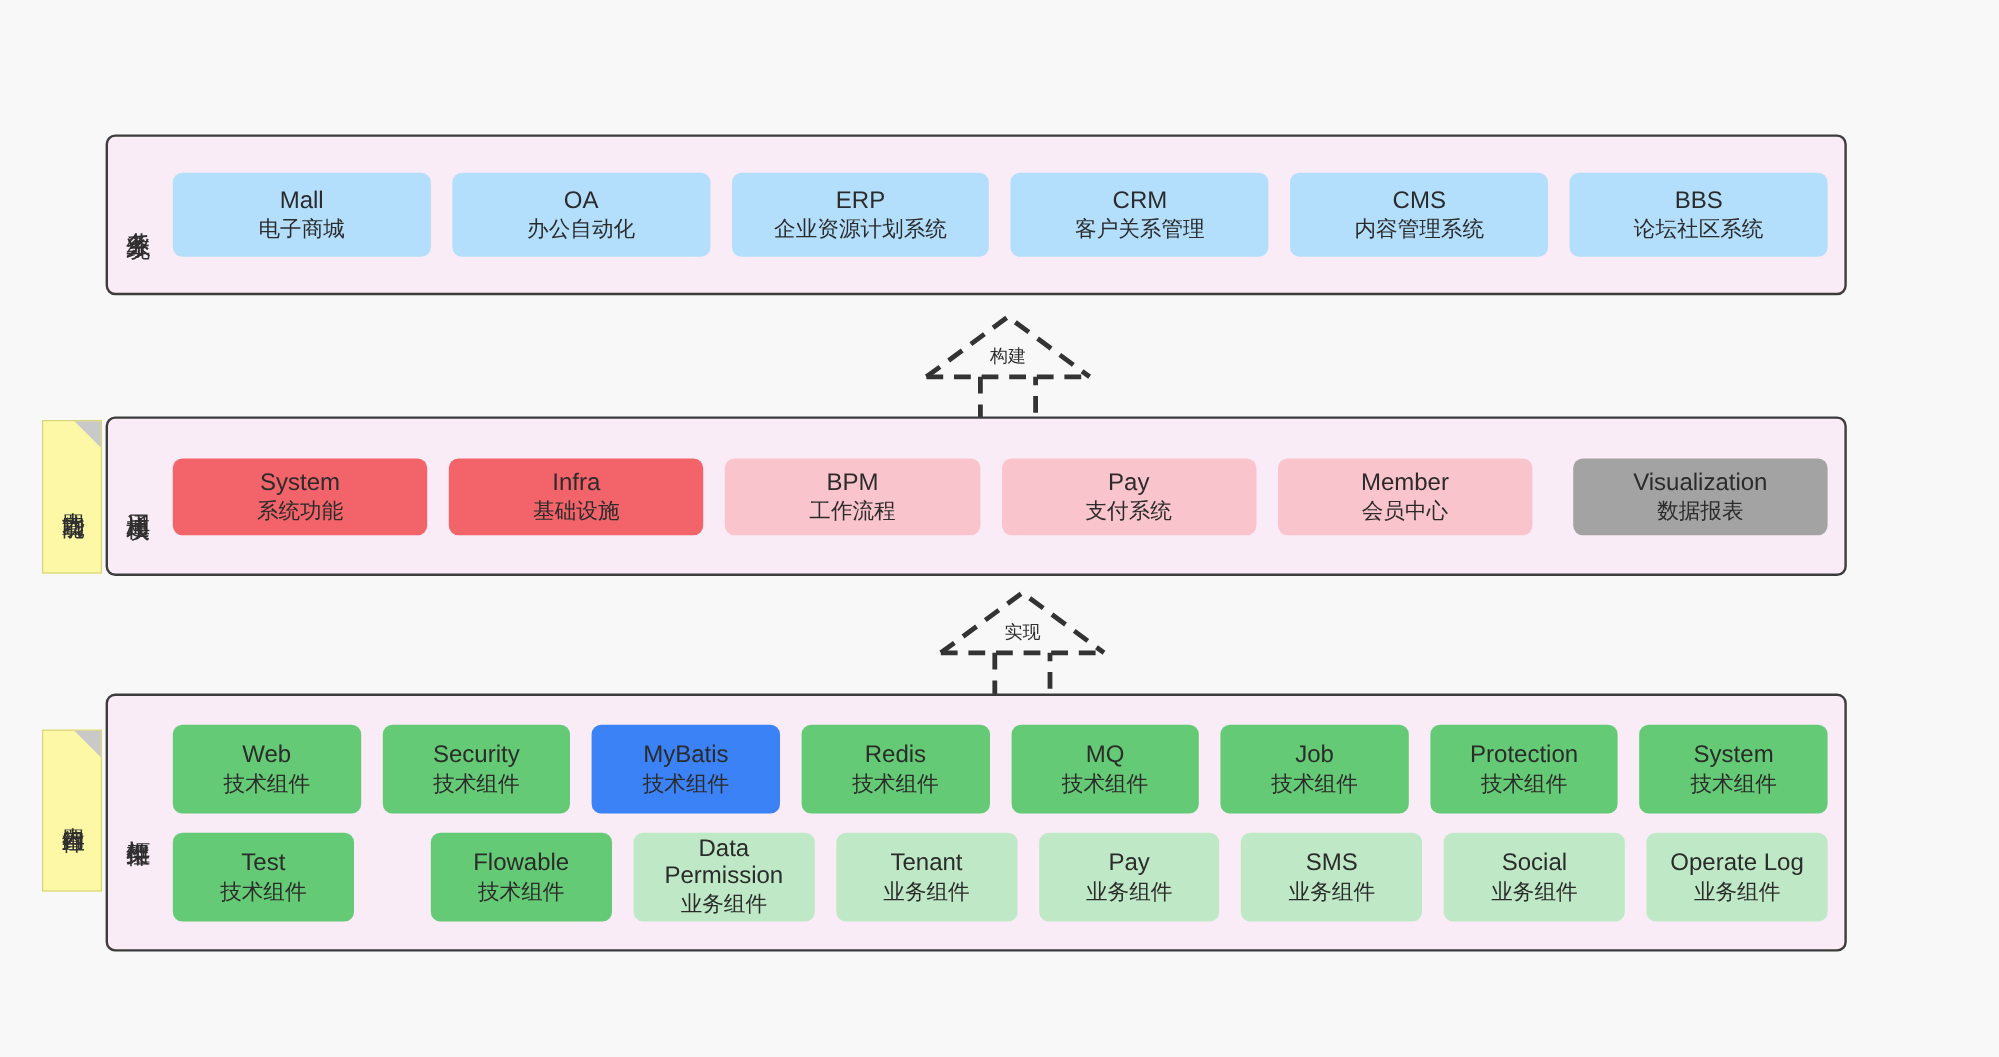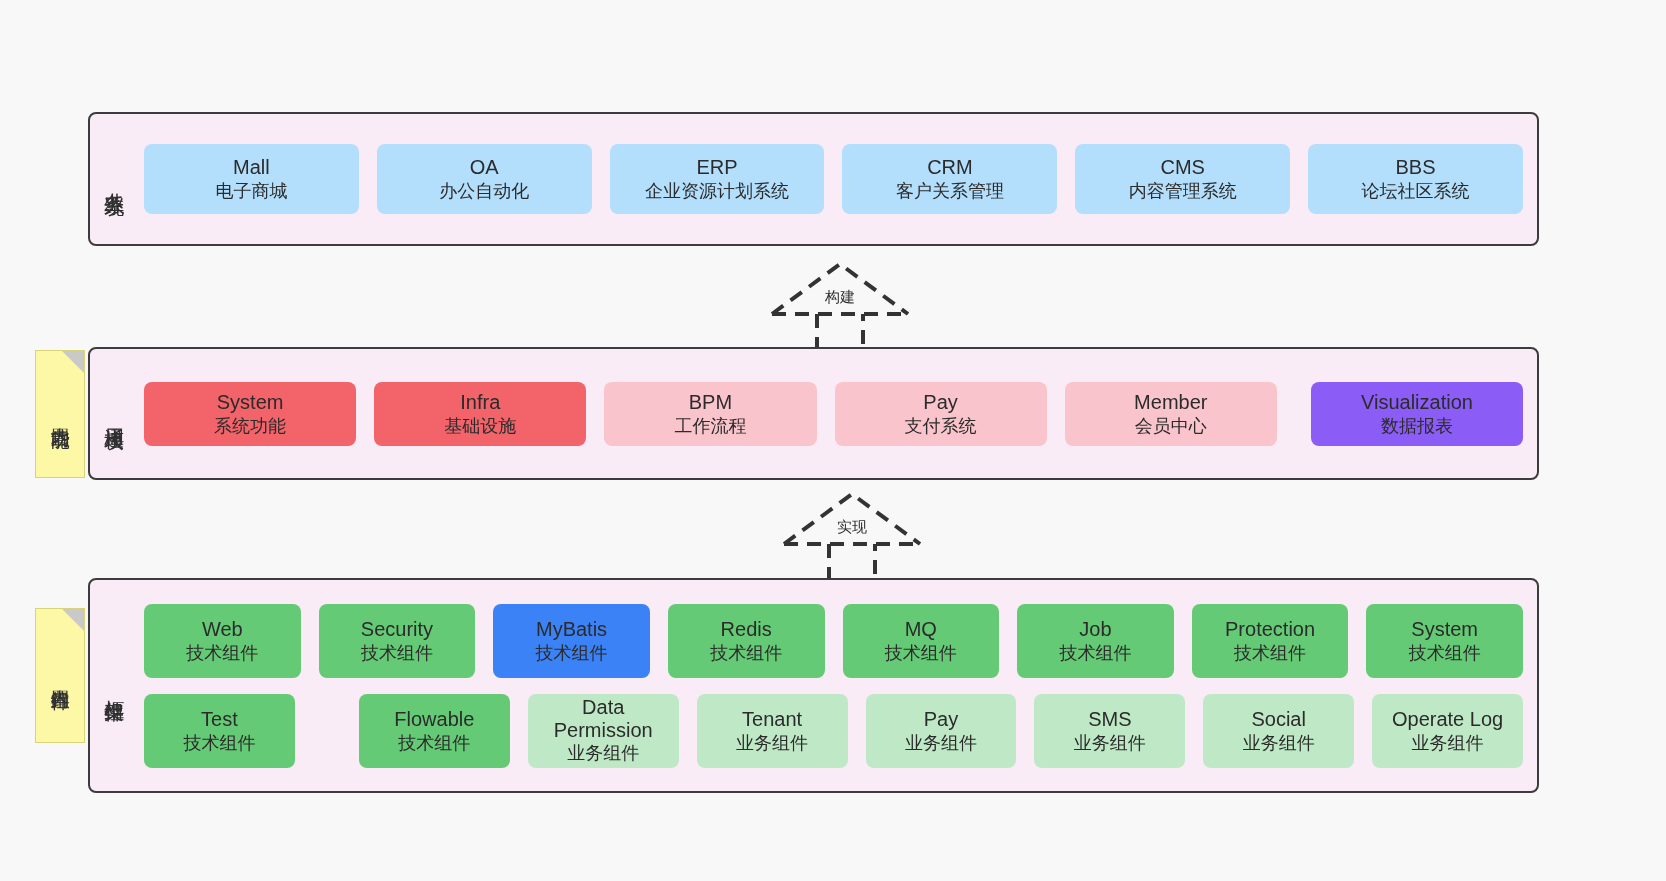--- a/index.html
+++ b/index.html
@@ -221,21 +221,21 @@
           <span class="c-cn">工作流程</span>
         </div>
         <div class="card pink" style="background: rgb(250, 196, 204);">
           <span class="c-en">Pay</span>
           <span class="c-cn">支付系统</span>
         </div>
         <div class="card pink" style="background: rgb(250, 196, 204);">
           <span class="c-en">Member</span>
           <span class="c-cn">会员中心</span>
         </div>
-        <div class="card pink" style="background: #8b5cf6; margin-left: 16px;">
+        <div class="card pink" style="background: #a3a3a3; margin-left: 16px;">
           <span class="c-en">Visualization</span>
           <span class="c-cn">数据报表</span>
         </div>
       </div>
     </div>
   </div>
 
   <div class="arrow-wrap" id="arrow-realize">
     <svg width="160" height="96" viewBox="0 0 160 96">
       <polyline points="12,56 80,6 148,56" fill="none" stroke="#333333" stroke-width="4" stroke-dasharray="14,9" stroke-linecap="butt"></polyline>

